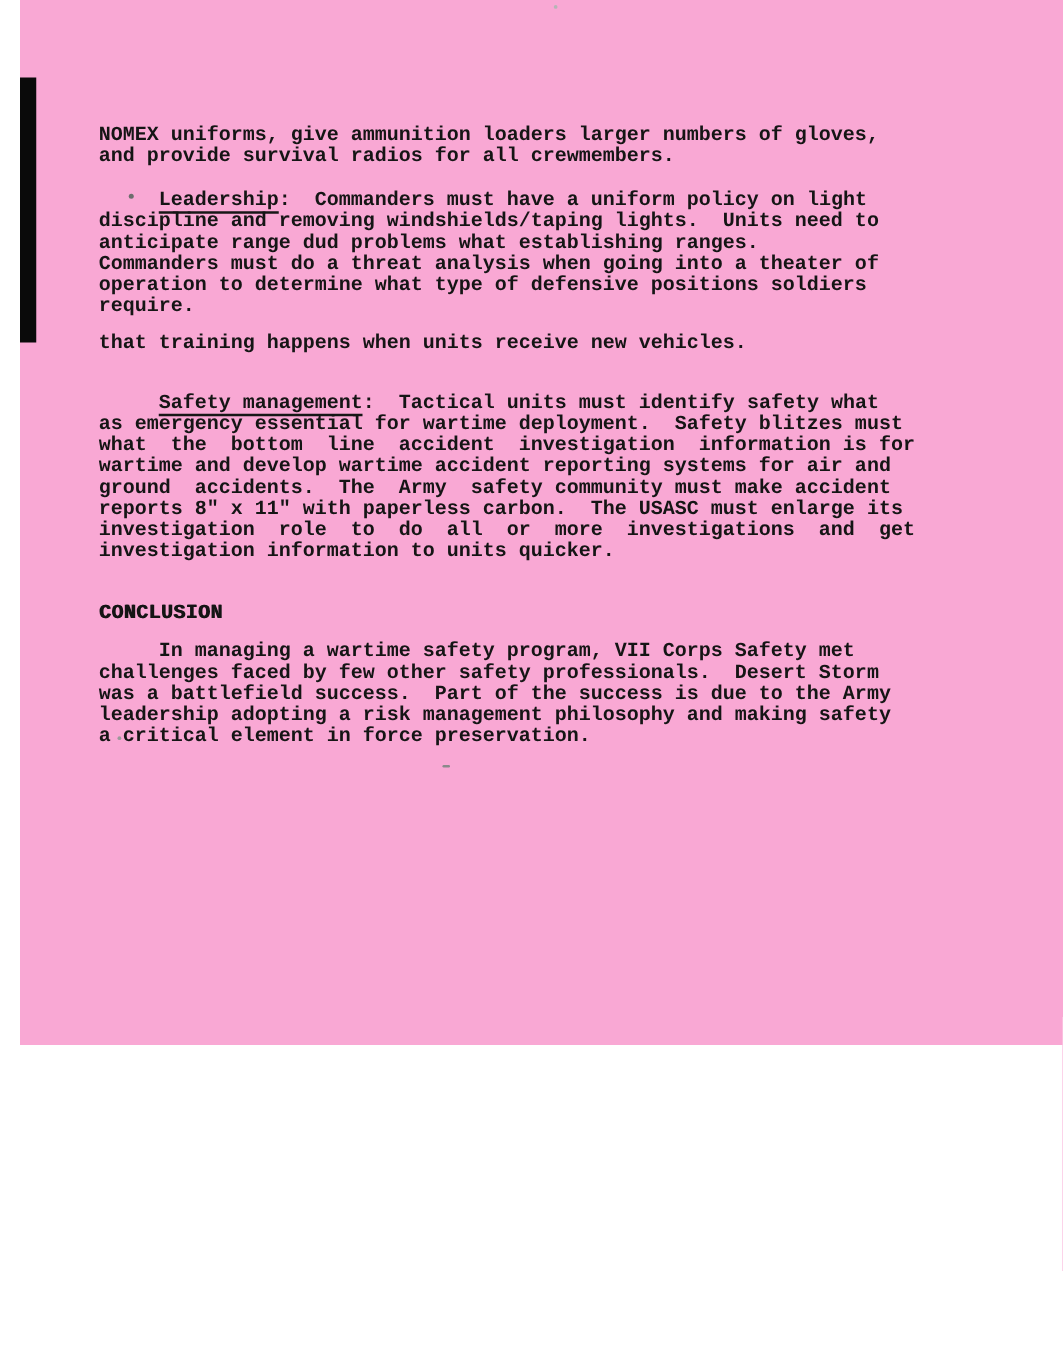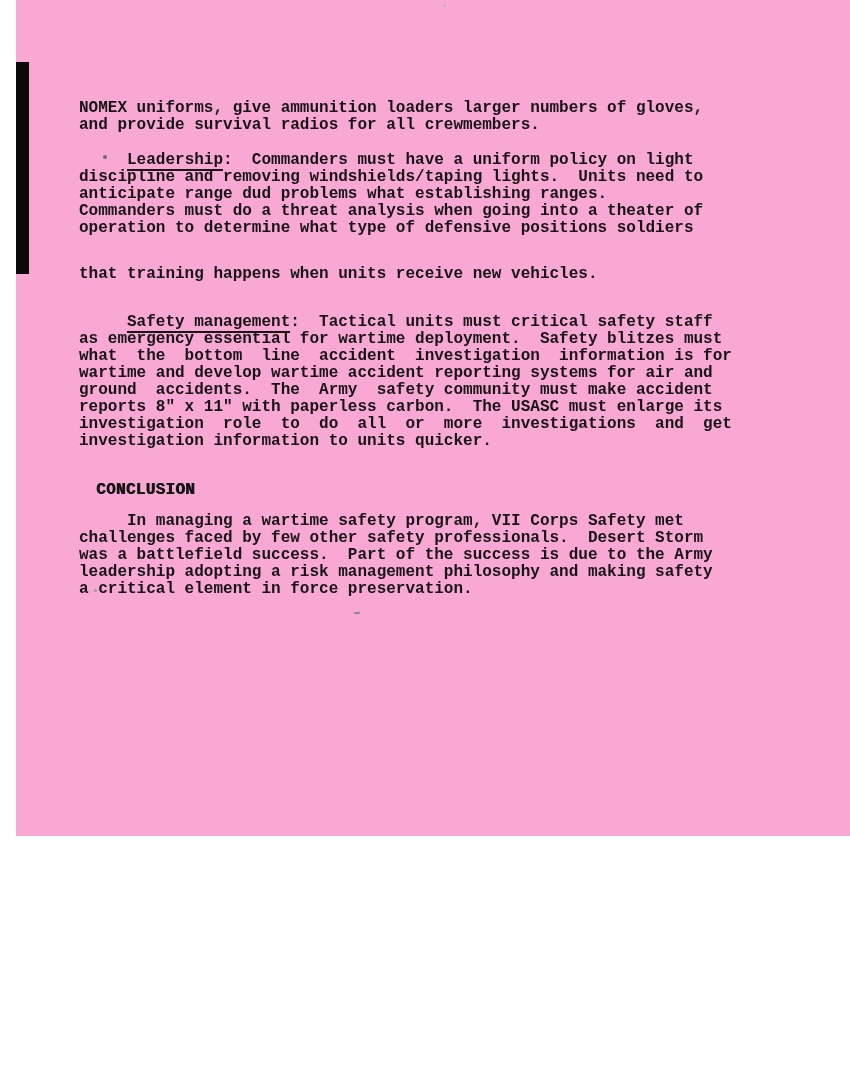--- a/index.html
+++ b/index.html
@@ -14,21 +14,21 @@
     font-size:16px;font-weight:700;line-height:17px;color:#151515;
   }
   .line{white-space:pre;height:17px;}
   .u{border-bottom:2px solid #171717;}
   .p0{top:100px}
   .p1{top:152px}
   .p2{top:266px}
   .p3{top:314px}
   .p4{top:482px}
   .p5{top:513px}
-  .bold-heading .line span{text-shadow:0.7px 0 0 #141414;letter-spacing:0.3px;margin-left:17px;}
+  .bold-heading .line span{text-shadow:0.7px 0 0 #141414;letter-spacing:0.3px;}
   .page-number{
     position:absolute;left:384px;top:966px;
     font-size:12px;font-weight:700;line-height:17px;color:#151515;white-space:pre;
   }
   
   .scan-bar{position:absolute;left:0;top:62px;width:13px;height:212px;background:#0a0a0a;}
   .speck{position:absolute;background:#777;border-radius:50%;}
   .speck.s1{left:87px;top:155px;width:4px;height:4px;background:#6d6d6d;}
   .speck.s2{left:427px;top:4px;width:3px;height:3px;background:#b5b5b5;}
   .speck.s3{left:138px;top:841px;width:3px;height:3px;background:#555;}
@@ -53,26 +53,27 @@
     <div class="para p0">
         <div class="line"><span>NOMEX uniforms, give ammunition loaders larger numbers of gloves,</span></div>
         <div class="line"><span>and provide survival radios for all crewmembers.</span></div>
       </div>
     <div class="para p1">
         <div class="line"><span>     </span><span class="u">Leadership</span><span>:  Commanders must have a uniform policy on light</span></div>
         <div class="line"><span>discipline and removing windshields/taping lights.  Units need to</span></div>
         <div class="line"><span>anticipate range dud problems what establishing ranges.</span></div>
         <div class="line"><span>Commanders must do a threat analysis when going into a theater of</span></div>
         <div class="line"><span>operation to determine what type of defensive positions soldiers</span></div>
+        <div class="line"><span>require.</span></div>
       </div>
     <div class="para p2">
         <div class="line"><span>that training happens when units receive new vehicles.</span></div>
       </div>
     <div class="para p3">
-        <div class="line"><span>     </span><span class="u">Safety management</span><span>:  Tactical units must critical safety staff</span></div>
+        <div class="line"><span>     </span><span class="u">Safety management</span><span>:  Tactical units must identify safety what</span></div>
         <div class="line"><span>as emergency essential for wartime deployment.  Safety blitzes must</span></div>
         <div class="line"><span>what  the  bottom  line  accident  investigation  information is for</span></div>
         <div class="line"><span>wartime and develop wartime accident reporting systems for air and</span></div>
         <div class="line"><span>ground  accidents.  The  Army  safety community must make accident</span></div>
         <div class="line"><span>reports 8" x 11" with paperless carbon.  The USASC must enlarge its</span></div>
         <div class="line"><span>investigation  role  to  do  all  or  more  investigations  and  get</span></div>
         <div class="line"><span>investigation information to units quicker.</span></div>
       </div>
     <div class="para p4 bold-heading">
         <div class="line"><span>CONCLUSION</span></div>

